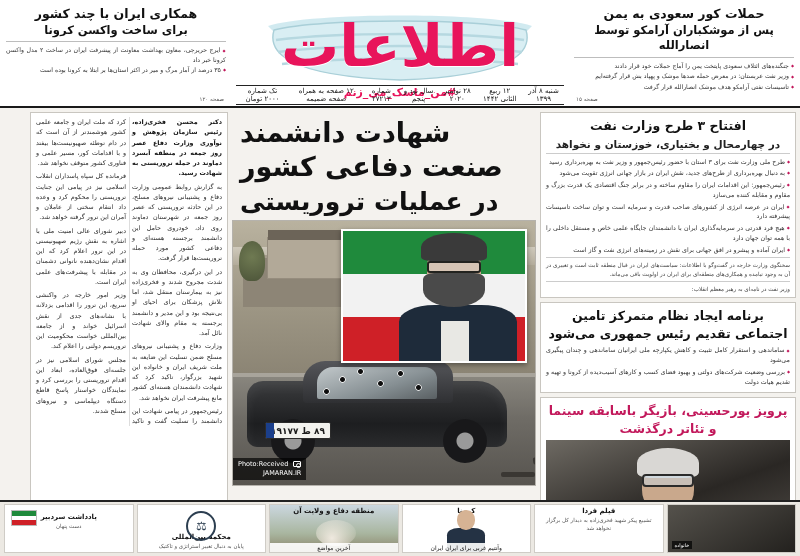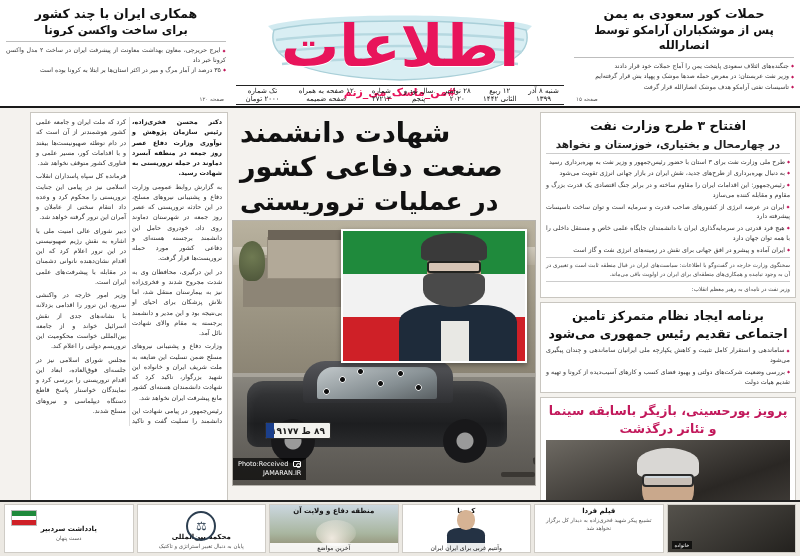--- a/index.html
+++ b/index.html
@@ -708,18 +708,18 @@
     </div>
 
     <div class="fcell">
       <div class="f-seal">⚖</div>
       <div class="fcap" style="margin-top:26px">محکمه بین‌المللی</div>
       <div class="fsub">پایان به دنبال تغییر استراتژی و تاکتیک</div>
     </div>
 
     <div class="fcell">
       <div class="f-flagsm"></div>
-      <div class="fcap" style="margin-top:18px">یادداشت سردبیر</div>
+      <div class="fcap" style="margin-top:6px">یادداشت سردبیر</div>
       <div class="fsub">دست پنهان</div>
     </div>
   </div>
 
 </div>
 
 </body></html>

